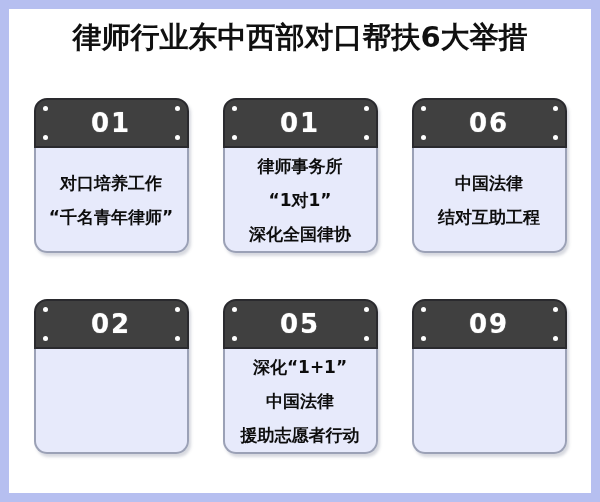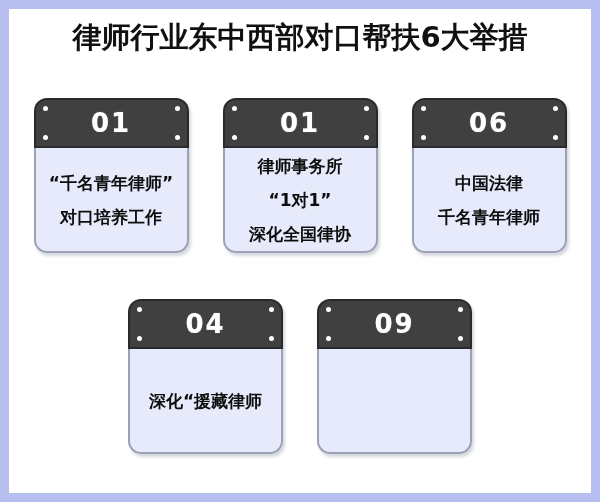--- a/index.html
+++ b/index.html
@@ -103,22 +103,22 @@
 
     <div class="card">
       <div class="card-header">
         <span class="dot tl"></span>
         <span class="dot tr"></span>
         <span class="dot bl"></span>
         <span class="dot br"></span>
         <span class="card-number">01</span>
       </div>
       <div class="card-body">
+        <div class="card-line">对口培养工作</div>
         <div class="card-line">“千名青年律师”</div>
-        <div class="card-line">对口培养工作</div>
       </div>
     </div>
 
     <div class="card">
       <div class="card-header">
         <span class="dot tl"></span>
         <span class="dot tr"></span>
         <span class="dot bl"></span>
         <span class="dot br"></span>
         <span class="card-number">01</span>
@@ -133,37 +133,50 @@
     <div class="card">
       <div class="card-header">
         <span class="dot tl"></span>
         <span class="dot tr"></span>
         <span class="dot bl"></span>
         <span class="dot br"></span>
         <span class="card-number">06</span>
       </div>
       <div class="card-body">
         <div class="card-line">中国法律</div>
-        <div class="card-line">千名青年律师</div>
+        <div class="card-line">结对互助工程</div>
       </div>
     </div>
 
     <div class="card">
       <div class="card-header">
         <span class="dot tl"></span>
         <span class="dot tr"></span>
         <span class="dot bl"></span>
         <span class="dot br"></span>
-        <span class="card-number">04</span>
+        <span class="card-number">02</span>
       </div>
       <div class="card-body">
-        <div class="card-line">深化“援藏律师</div>
       </div>
     </div>
 
+    <div class="card">
+      <div class="card-header">
+        <span class="dot tl"></span>
+        <span class="dot tr"></span>
+        <span class="dot bl"></span>
+        <span class="dot br"></span>
+        <span class="card-number">05</span>
+      </div>
+      <div class="card-body">
+        <div class="card-line">深化“1+1”</div>
+        <div class="card-line">中国法律</div>
+        <div class="card-line">援助志愿者行动</div>
+      </div>
+    </div>
 
     <div class="card">
       <div class="card-header">
         <span class="dot tl"></span>
         <span class="dot tr"></span>
         <span class="dot bl"></span>
         <span class="dot br"></span>
         <span class="card-number">09</span>
       </div>
       <div class="card-body">

